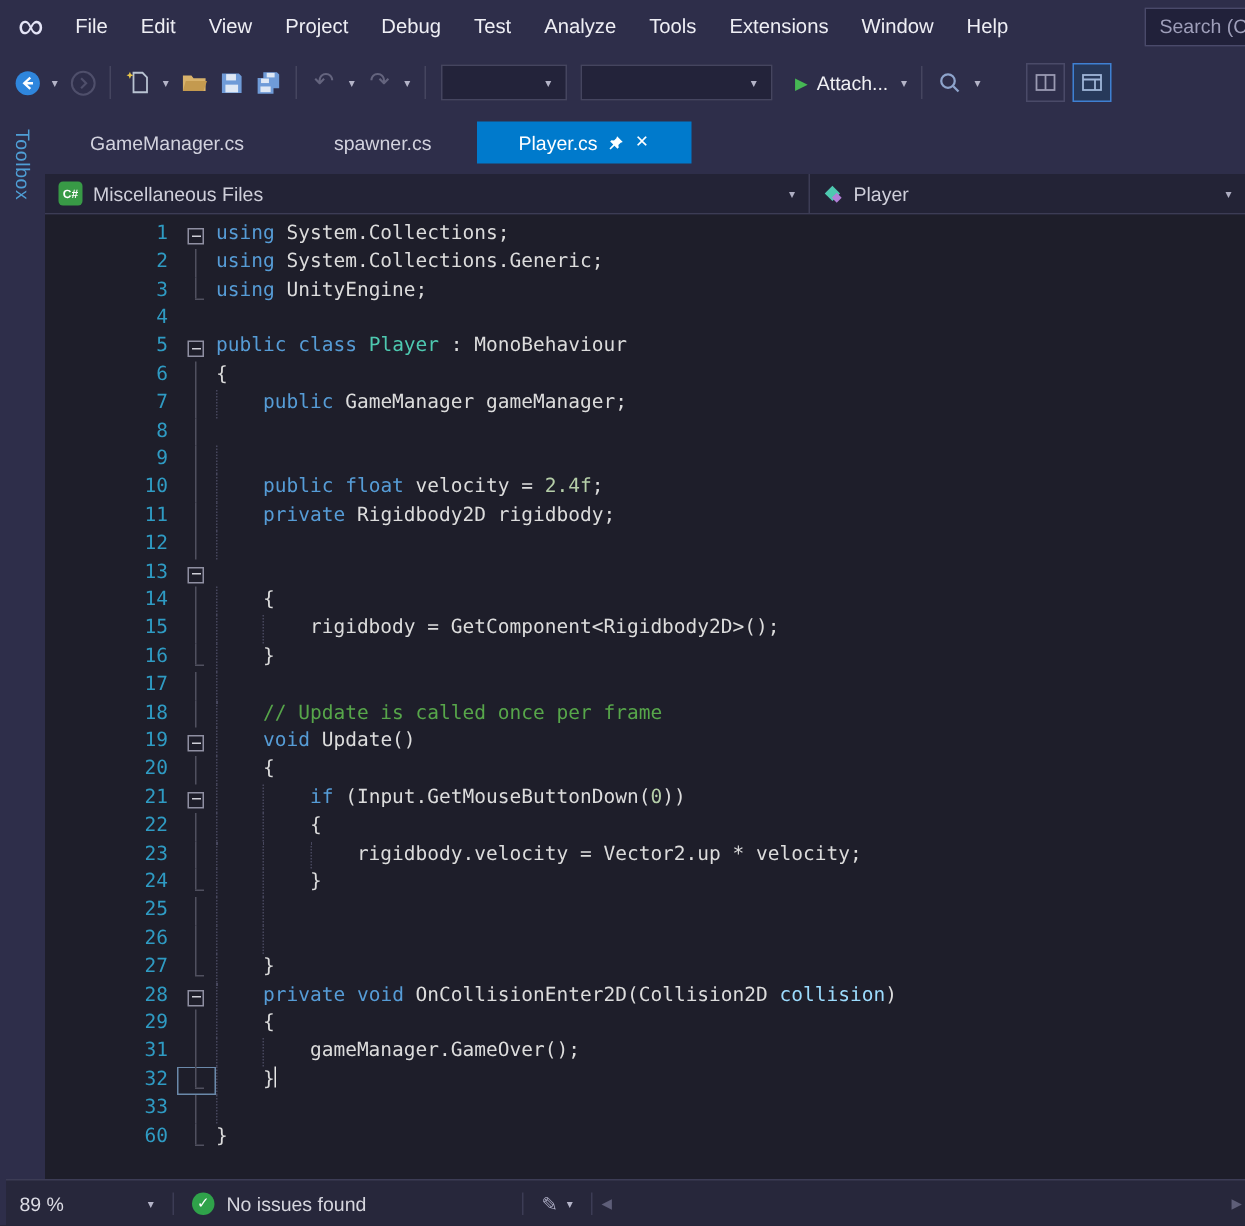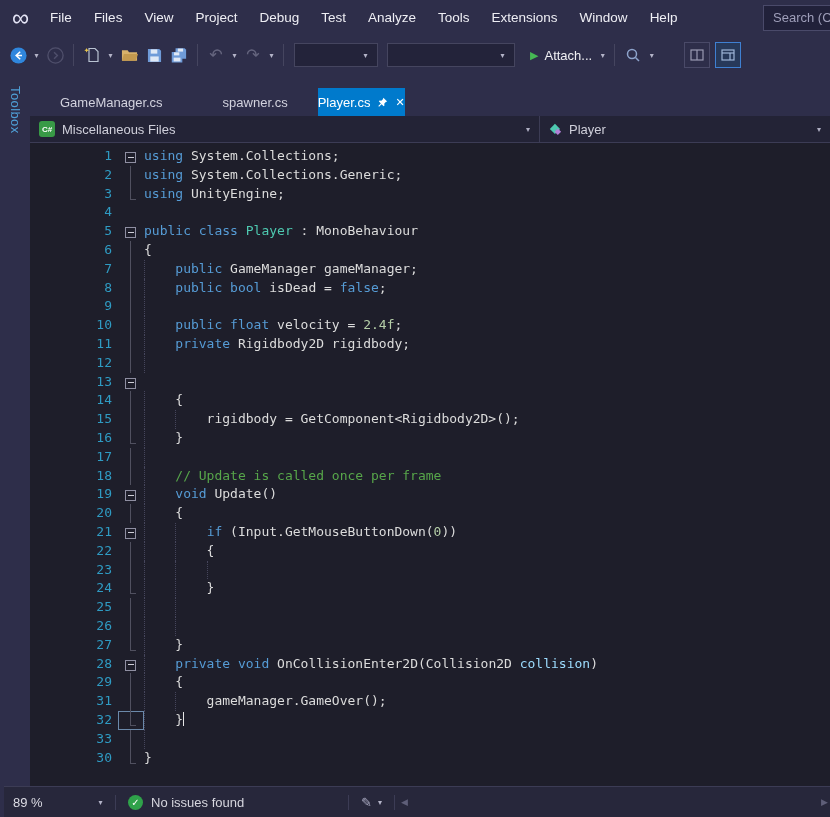--- a/index.html
+++ b/index.html
@@ -22,23 +22,23 @@
 .sep{width:1px;height:22px;background:#45455f;margin:0 5px}
 .combo{width:84px;height:24px;background:#23233a;border:1px solid #45455f;margin:0 4px;display:flex;align-items:center;justify-content:flex-end;padding-right:6px}
 .combo.wide{width:128px}
 .attach{display:flex;align-items:center;gap:6px;padding:0 4px 0 10px;color:#f0f0f4;font-size:13px}
 .play{color:#46b854;font-size:11px}
 .sqbtn{width:26px;height:26px;border:1px solid #4a4a68;display:flex;align-items:center;justify-content:center;margin-left:4px}
 .sqbtn.active{border-color:#3f80d2;background:#27395a}
 .sq1{margin-left:26px}
 
 
-.tabrow{margin-left:30px;height:42px;display:flex;align-items:flex-end}
+.tabrow{margin-left:30px;height:42px;display:flex;align-items:center}
 .tab{height:28px;display:flex;align-items:center;padding:0 30px;font-size:13px;color:#d2d2de;white-space:nowrap}
-.tab.active{background:var(--accent,#007acc);color:#fff;padding:0 0;gap:7px}
+.tab.active{background:var(--accent,#007acc);color:#fff;padding:0 28px;gap:7px}
 .tclose{font-size:11px;line-height:1}
 .pin{display:block}
 
 
 .navbar{margin-left:30px;height:27px;display:flex;background:#232336;border-bottom:1px solid #3c3c55}
 .nav-half{display:flex;align-items:center;gap:7px;padding:0 9px;font-size:13px;color:#cfcfda;border-right:1px solid #3c3c55}
 .nav-left{flex:0 0 510px}
 .nav-right{flex:1;border-right:none}
 .nav-caret{margin-left:auto;font-size:8px;color:#aeaec2}
 .csbadge{width:16px;height:16px;background:#389a46;border-radius:3px;color:#fff;font-size:8px;font-weight:bold;display:flex;align-items:center;justify-content:center;flex:none}
@@ -78,21 +78,21 @@
 .leftstrip{position:absolute;left:0;top:74px;bottom:31px;width:30px;background:#2e2e4a;display:flex;justify-content:center}
 .toolbox{writing-mode:vertical-rl;margin-top:12px;color:#4f9fd6;font-size:13px;letter-spacing:.4px}
 </style>
 </head>
 <body>
 
 <div class="menubar">
   <span class="vs-logo">∞</span>
   <div class="menus">
       <div class="menu-item">File</div>
-      <div class="menu-item">Files</div>
+      <div class="menu-item">Edit</div>
       <div class="menu-item">View</div>
       <div class="menu-item">Project</div>
       <div class="menu-item">Debug</div>
       <div class="menu-item">Test</div>
       <div class="menu-item">Analyze</div>
       <div class="menu-item">Tools</div>
       <div class="menu-item">Extensions</div>
       <div class="menu-item">Window</div>
       <div class="menu-item">Help</div>
     </div>
@@ -260,21 +260,20 @@
         <span class="code"><span class="tk-p">{</span></span>
       </div>
       <div class="line">
         <span class="ln">7</span>
         <span class="fold f-line"></span>
         <span class="code"><i class="guide" style="left: 0ch;"></i><span class="tk-p">    </span><span class="tk-k">public</span><span class="tk-p"> GameManager gameManager;</span></span>
       </div>
       <div class="line">
         <span class="ln">8</span>
         <span class="fold f-line"></span>
-        <span class="code"><i class="guide" style="left: 0ch;"></i><span class="tk-p">    </span><span class="tk-k">public</span><span class="tk-p"> </span><span class="tk-k">bool</span><span class="tk-p"> isDead = </span><span class="tk-k">false</span><span class="tk-p">;</span></span>
       </div>
       <div class="line">
         <span class="ln">9</span>
         <span class="fold f-line"></span>
         <span class="code"><i class="guide" style="left: 0ch;"></i></span>
       </div>
       <div class="line">
         <span class="ln">10</span>
         <span class="fold f-line"></span>
         <span class="code"><i class="guide" style="left: 0ch;"></i><span class="tk-p">    </span><span class="tk-k">public</span><span class="tk-p"> </span><span class="tk-k">float</span><span class="tk-p"> velocity = </span><span class="tk-n">2.4f</span><span class="tk-p">;</span></span>
@@ -334,21 +333,21 @@
         <span class="code"><i class="guide" style="left: 0ch;"></i><i class="guide" style="left: 4ch;"></i><span class="tk-p">        </span><span class="tk-k">if</span><span class="tk-p"> (Input.GetMouseButtonDown(</span><span class="tk-n">0</span><span class="tk-p">))</span></span>
       </div>
       <div class="line">
         <span class="ln">22</span>
         <span class="fold f-line"></span>
         <span class="code"><i class="guide" style="left: 0ch;"></i><i class="guide" style="left: 4ch;"></i><span class="tk-p">        {</span></span>
       </div>
       <div class="line">
         <span class="ln">23</span>
         <span class="fold f-line"></span>
-        <span class="code"><i class="guide" style="left: 0ch;"></i><i class="guide" style="left: 4ch;"></i><i class="guide" style="left: 8ch;"></i></span>
+        <span class="code"><i class="guide" style="left: 0ch;"></i><i class="guide" style="left: 4ch;"></i><i class="guide" style="left: 8ch;"></i><span class="tk-p">            rigidbody.velocity = Vector2.up * velocity;</span></span>
       </div>
       <div class="line">
         <span class="ln">24</span>
         <span class="fold f-end"></span>
         <span class="code"><i class="guide" style="left: 0ch;"></i><i class="guide" style="left: 4ch;"></i><span class="tk-p">        }</span></span>
       </div>
       <div class="line">
         <span class="ln">25</span>
         <span class="fold f-line"></span>
         <span class="code"><i class="guide" style="left: 0ch;"></i><i class="guide" style="left: 4ch;"></i></span>
@@ -382,21 +381,21 @@
         <span class="ln">32</span>
         <span class="fold f-end hl"></span>
         <span class="code"><i class="guide" style="left: 0ch;"></i><span class="tk-p">    }</span><span class="txtcaret"></span></span>
       </div>
       <div class="line">
         <span class="ln">33</span>
         <span class="fold f-line"></span>
         <span class="code"><i class="guide" style="left: 0ch;"></i></span>
       </div>
       <div class="line">
-        <span class="ln">30</span>
+        <span class="ln">60</span>
         <span class="fold f-end"></span>
         <span class="code"><span class="tk-p">}</span></span>
       </div>
     </div>
 </div>
 
 <div class="bottombar">
   <div class="zoom">
     <span>89 %</span>
     <span class="tcaret">▾</span>

